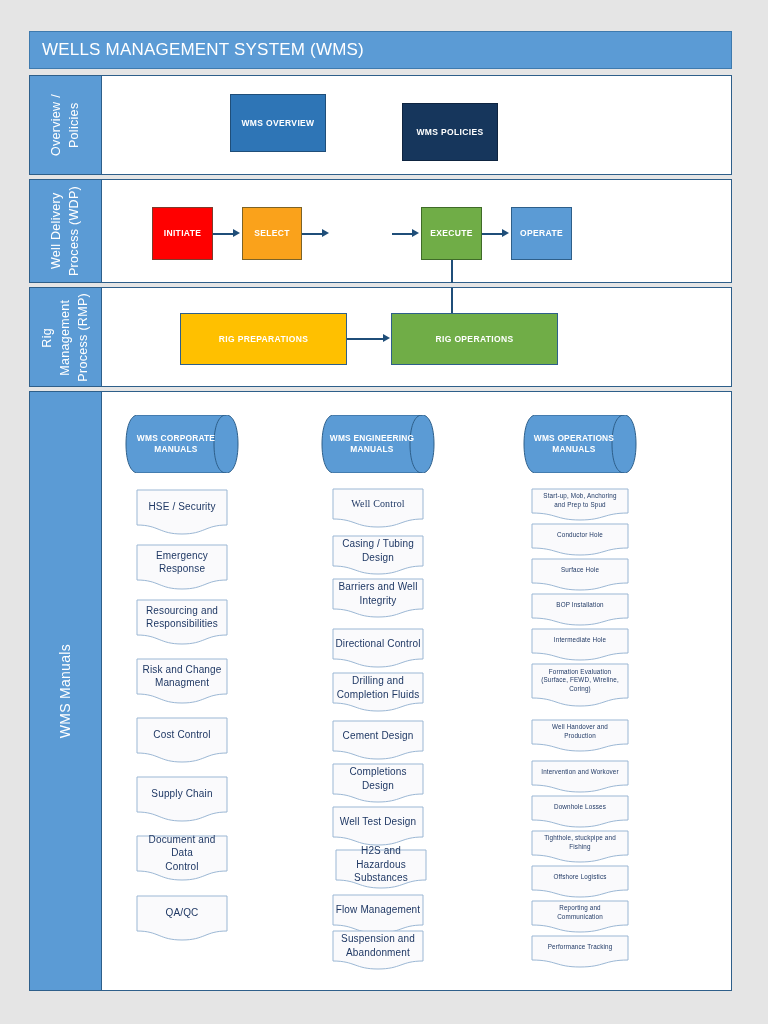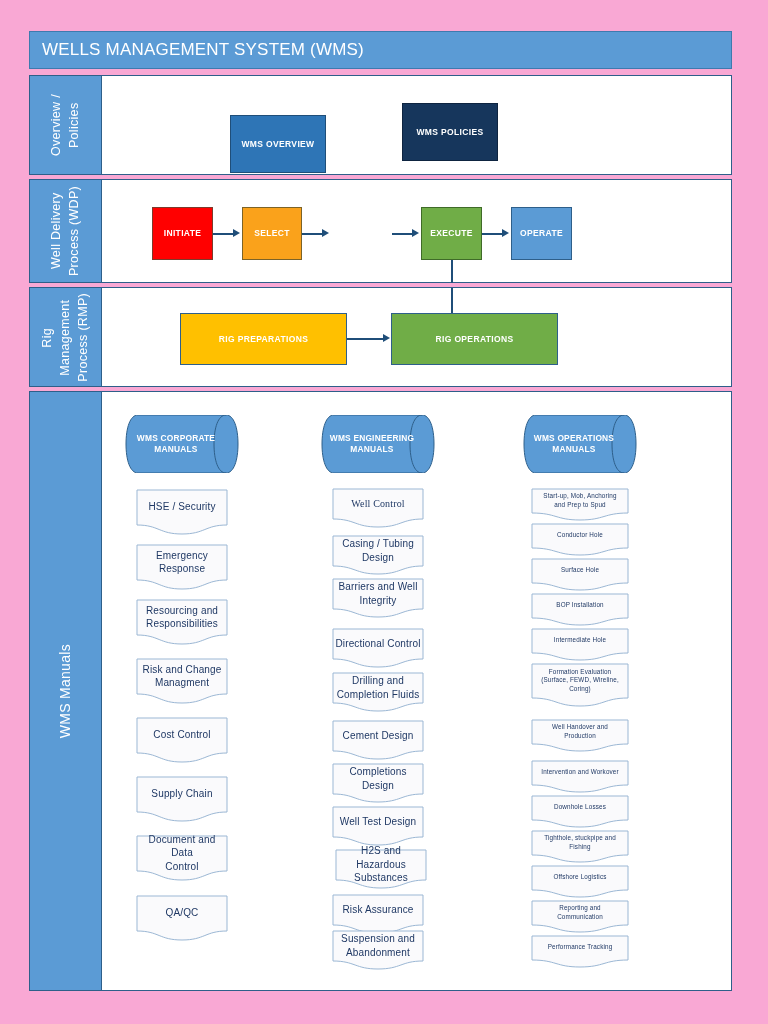--- a/index.html
+++ b/index.html
@@ -3,21 +3,21 @@
 <meta charset="utf-8">
 <style>
   html, body {
     margin: 0; padding: 0;
     background: #ffffff;
     font-family: "Liberation Sans", sans-serif;
   }
   #page {
     position: relative;
     width: 768px; height: 1024px;
-    background: #f9a8d4;
+    background: #e5e5e5;
     overflow: hidden;
   }
 
   
   .title-bar {
     position: absolute;
     left: 29px; top: 31px;
     width: 703px; height: 38px;
     background: #5B9BD5;
     border: 1px solid #3E7AAE;
@@ -167,21 +167,21 @@
   <div class="title-bar">
     <div class="title-text">WELLS MANAGEMENT SYSTEM (WMS)</div>
   </div>
 
   <div class="band band-overview">
     <div class="band-label">
       <span style="white-space: pre-line;">Overview /
 Policies</span>
     </div>
     <div class="band-body">
-      <div class="box box-overview" style="left:128px; top:39px; width:96px; height:58px;">
+      <div class="box box-overview" style="left:128px; top:18px; width:96px; height:58px;">
         <span>WMS OVERVIEW</span>
       </div>
       <div class="box box-policies" style="left:300px; top:27px; width:96px; height:58px;">
         <span>WMS POLICIES</span>
       </div>
     </div>
   </div>
 
   <div class="band band-wdp">
     <div class="band-label">
@@ -375,21 +375,21 @@
           <svg width="92" height="40" viewBox="0 0 92 40">
             <path d="M 1 1 L 91 1 L 91 31 C 69 31 69 39 46 39 C 23 39 23 31 1 31 Z" fill="#FAFAFC" stroke="#9BB7D4" stroke-width="1"></path>
           </svg>
           <div class="doc-label" style="height: 31px; white-space: pre-line;">H2S and Hazardous
 Substances</div>
         </div>
         <div class="doc" style="left:230px; top:502px; height:40px;">
           <svg width="92" height="40" viewBox="0 0 92 40">
             <path d="M 1 1 L 91 1 L 91 31 C 69 31 69 39 46 39 C 23 39 23 31 1 31 Z" fill="#FAFAFC" stroke="#9BB7D4" stroke-width="1"></path>
           </svg>
-          <div class="doc-label" style="height: 31px; white-space: pre-line;">Risk Assurance</div>
+          <div class="doc-label" style="height: 31px; white-space: pre-line;">Flow Management</div>
         </div>
         <div class="doc" style="left:230px; top:538px; height:40px;">
           <svg width="92" height="40" viewBox="0 0 92 40">
             <path d="M 1 1 L 91 1 L 91 31 C 69 31 69 39 46 39 C 23 39 23 31 1 31 Z" fill="#FAFAFC" stroke="#9BB7D4" stroke-width="1"></path>
           </svg>
           <div class="doc-label" style="height: 31px; white-space: pre-line;">Suspension and
 Abandonment</div>
         </div>
       </div>
 

